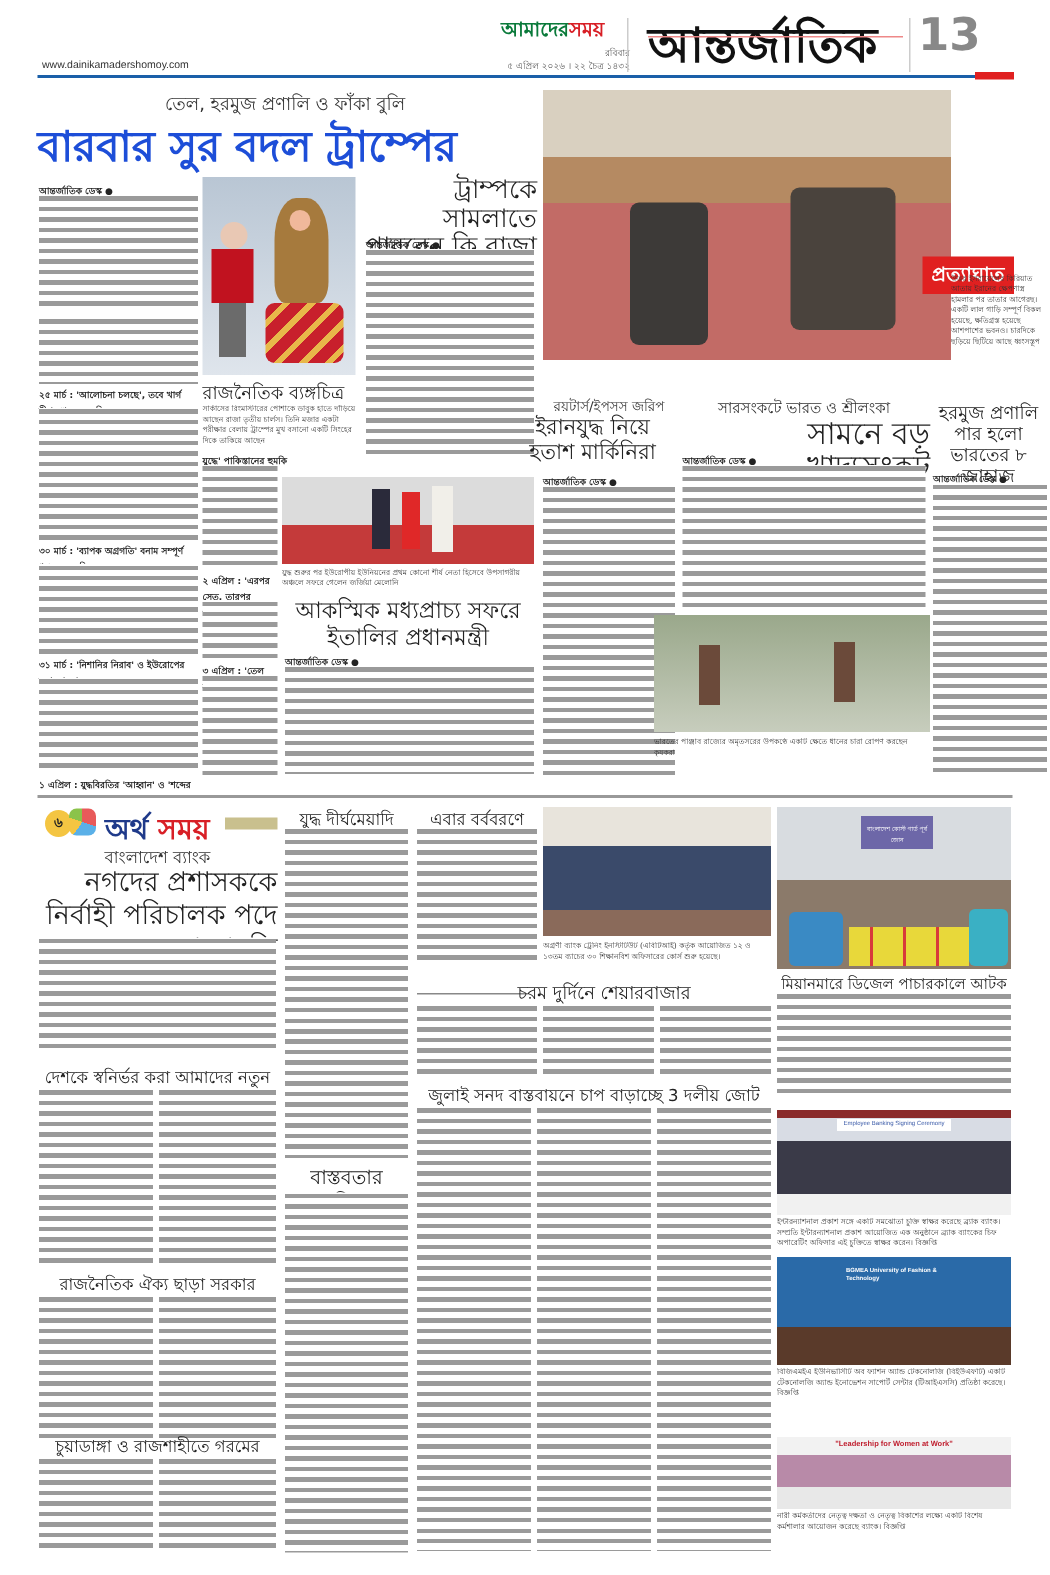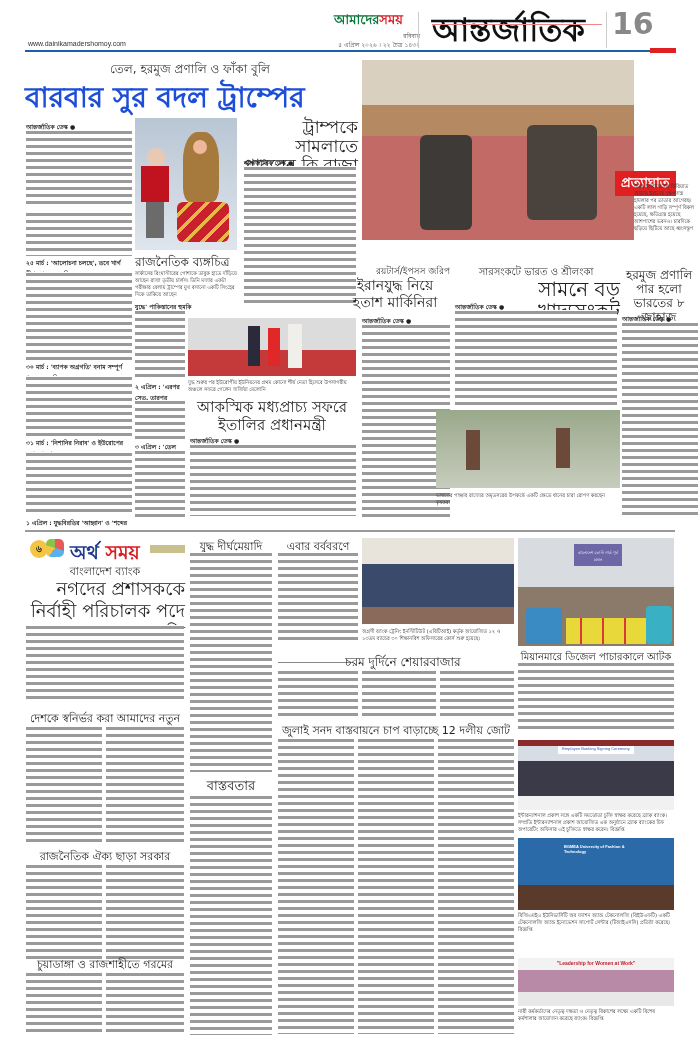--- a/index.html
+++ b/index.html
@@ -34,21 +34,21 @@
 
 <div class="abs logo"><span style="color:#0a7a3a">আমাদের</span><span>সময়</span></div>
 <div class="abs dateline">
     <div>রবিবার</div>
     <div>৫ এপ্রিল ২০২৬ । ২২ চৈত্র ১৪৩২</div>
   </div>
 <div class="abs vsep" style="left:418px;top:12px;height:36px"></div>
 <div class="abs section">আন্তর্জাতিক</div>
 <div class="abs secline"></div>
 <div class="abs vsep" style="left:606px;top:12px;height:36px"></div>
-<div class="abs pageno">16</div>
+<div class="abs pageno">13</div>
 <div class="abs url">www.dainikamadershomoy.com</div>
 <div class="abs topline"></div>
 <div class="abs redtab"></div>
 
 <div class="abs kicker" style="left:25px;top:60px;width:330px">তেল, হরমুজ প্রণালি ও ফাঁকা বুলি</div>
 <div class="abs head" style="left:25px;top:76px;width:330px">বারবার সুর বদল ট্রাম্পের</div>
 
 <div class="abs byline" style="left:26px;top:122px">আন্তর্জাতিক ডেস্ক ●</div>
 <div class="abs txt lines" style="left:26px;top:130px;width:106px;height:78px"></div>
 <div class="abs byline" style="left:26px;top:258px;width:106px">২৫ মার্চ : 'আলোচনা চলছে', তবে খার্গ দ্বীপ দখলের হুমকি</div>
@@ -91,21 +91,21 @@
 <div class="abs byline" style="left:190px;top:436px">আন্তর্জাতিক ডেস্ক ●</div>
 <div class="abs txt lines" style="left:190px;top:444px;width:166px;height:72px"></div>
 
 <div class="abs photo" style="left:362px;top:60px;width:272px;height:180px;background:linear-gradient(#d9d0c0 0 25%,#b58a62 25% 42%,#c26b66 42%)">
   <div class="abs" style="left:58px;top:75px;width:52px;height:95px;background:#3d3a38;border-radius:6px"></div>
   <div class="abs" style="left:165px;top:65px;width:70px;height:95px;background:#4a433d;border-radius:6px"></div>
 </div>
 <div class="abs badge" style="left:615px;top:171px">প্রত্যাঘাত</div>
 <div class="abs cap" style="left:634px;top:183px;width:60px;height:70px;overflow:hidden">উত্তর ইসরায়েলের কিরিয়াত আতায় ইরানের ক্ষেপণাস্ত্র হামলার পর তাতার আগেরছ। একটি লাল গাড়ি সম্পূর্ণ বিকল হয়েছে, ক্ষতিগ্রস্ত হয়েছে আশপাশের ভবনও। চারদিকে ছড়িয়ে ছিটিয়ে আছে ধ্বংসস্তূপ</div>
 
-<div class="abs kicker" style="left:362px;top:264px;width:88px;text-align:right;font-size:9px">রয়টার্স/ইপসস জরিপ</div>
+<div class="abs kicker" style="left:362px;top:264px;width:88px;text-align:center;font-size:9px">রয়টার্স/ইপসস জরিপ</div>
 <div class="abs h3" style="left:351px;top:277px;width:88px;font-size:14px;text-align:center">ইরানযুদ্ধ নিয়ে হতাশ মার্কিনিরা</div>
 <div class="abs byline" style="left:362px;top:316px">আন্তর্জাতিক ডেস্ক ●</div>
 <div class="abs txt lines" style="left:362px;top:324px;width:88px;height:194px"></div>
 
 <div class="abs kicker" style="left:452px;top:264px;width:168px;font-size:10px">সারসংকটে ভারত ও শ্রীলংকা</div>
 <div class="abs h2" style="left:452px;top:278px;width:168px;font-size:20px">সামনে বড় খাদ্যসংকট</div>
 <div class="abs byline" style="left:455px;top:302px">আন্তর্জাতিক ডেস্ক ●</div>
 <div class="abs txt lines" style="left:455px;top:310px;width:162px;height:96px"></div>
 <div class="abs photo" style="left:436px;top:410px;width:184px;height:78px;background:linear-gradient(#9aa88b,#c7cdbd)">
   <div class="abs" style="left:30px;top:20px;width:14px;height:40px;background:#6b4a3a"></div>
@@ -158,21 +158,21 @@
 </div>
 <div class="abs h3" style="left:518px;top:648px;width:156px;font-size:10px">মিয়ানমারে ডিজেল পাচারকালে আটক ১২ জন</div>
 <div class="abs txt lines" style="left:518px;top:662px;width:156px;height:70px"></div>
 
 <div class="abs" style="left:278px;top:662px;width:74px;height:1px;background:#888"></div>
 <div class="abs h3" style="left:345px;top:654px;width:170px;font-size:12px;text-align:left">চরম দুর্দিনে শেয়ারবাজার</div>
 <div class="abs txt lines" style="left:278px;top:670px;width:80px;height:50px"></div>
 <div class="abs txt lines" style="left:362px;top:670px;width:74px;height:50px"></div>
 <div class="abs txt lines" style="left:440px;top:670px;width:74px;height:50px"></div>
 
-<div class="abs h3" style="left:278px;top:722px;width:236px;font-size:11px">জুলাই সনদ বাস্তবায়নে চাপ বাড়াচ্ছে 12 দলীয় জোট</div>
+<div class="abs h3" style="left:278px;top:722px;width:236px;font-size:11px">জুলাই সনদ বাস্তবায়নে চাপ বাড়াচ্ছে 3 দলীয় জোট</div>
 <div class="abs txt lines" style="left:278px;top:738px;width:76px;height:296px"></div>
 <div class="abs txt lines" style="left:358px;top:738px;width:76px;height:296px"></div>
 <div class="abs txt lines" style="left:438px;top:738px;width:76px;height:296px"></div>
 
 <div class="abs photo" style="left:518px;top:740px;width:156px;height:70px;background:linear-gradient(#8a2a2a 0 8%,#d8dce4 8% 30%,#3a3a48 30% 80%,#f1f1f1 80%)">
   <div class="abs" style="left:40px;top:6px;width:76px;height:8px;background:#fff;font:4px 'Liberation Sans',sans-serif;color:#3a5aa8;text-align:center">Employee Banking Signing Ceremony</div>
 </div>
 <div class="abs cap" style="left:518px;top:812px;width:156px;height:22px;overflow:hidden">ইন্টারন্যাশনাল প্রকাশ সঙ্গে একটি সমঝোতা চুক্তি স্বাক্ষর করেছে ব্র্যাক ব্যাংক। সম্প্রতি ইন্টারন্যাশনাল প্রকাশ আয়োজিত এক অনুষ্ঠানে ব্র্যাক ব্যাংকের চিফ অপারেটিং অফিসার এই চুক্তিতে স্বাক্ষর করেন। বিজ্ঞপ্তি</div>
 
 <div class="abs photo" style="left:518px;top:838px;width:156px;height:72px;background:linear-gradient(#2a6aa8 0 65%,#5a3a2a 65%)">

